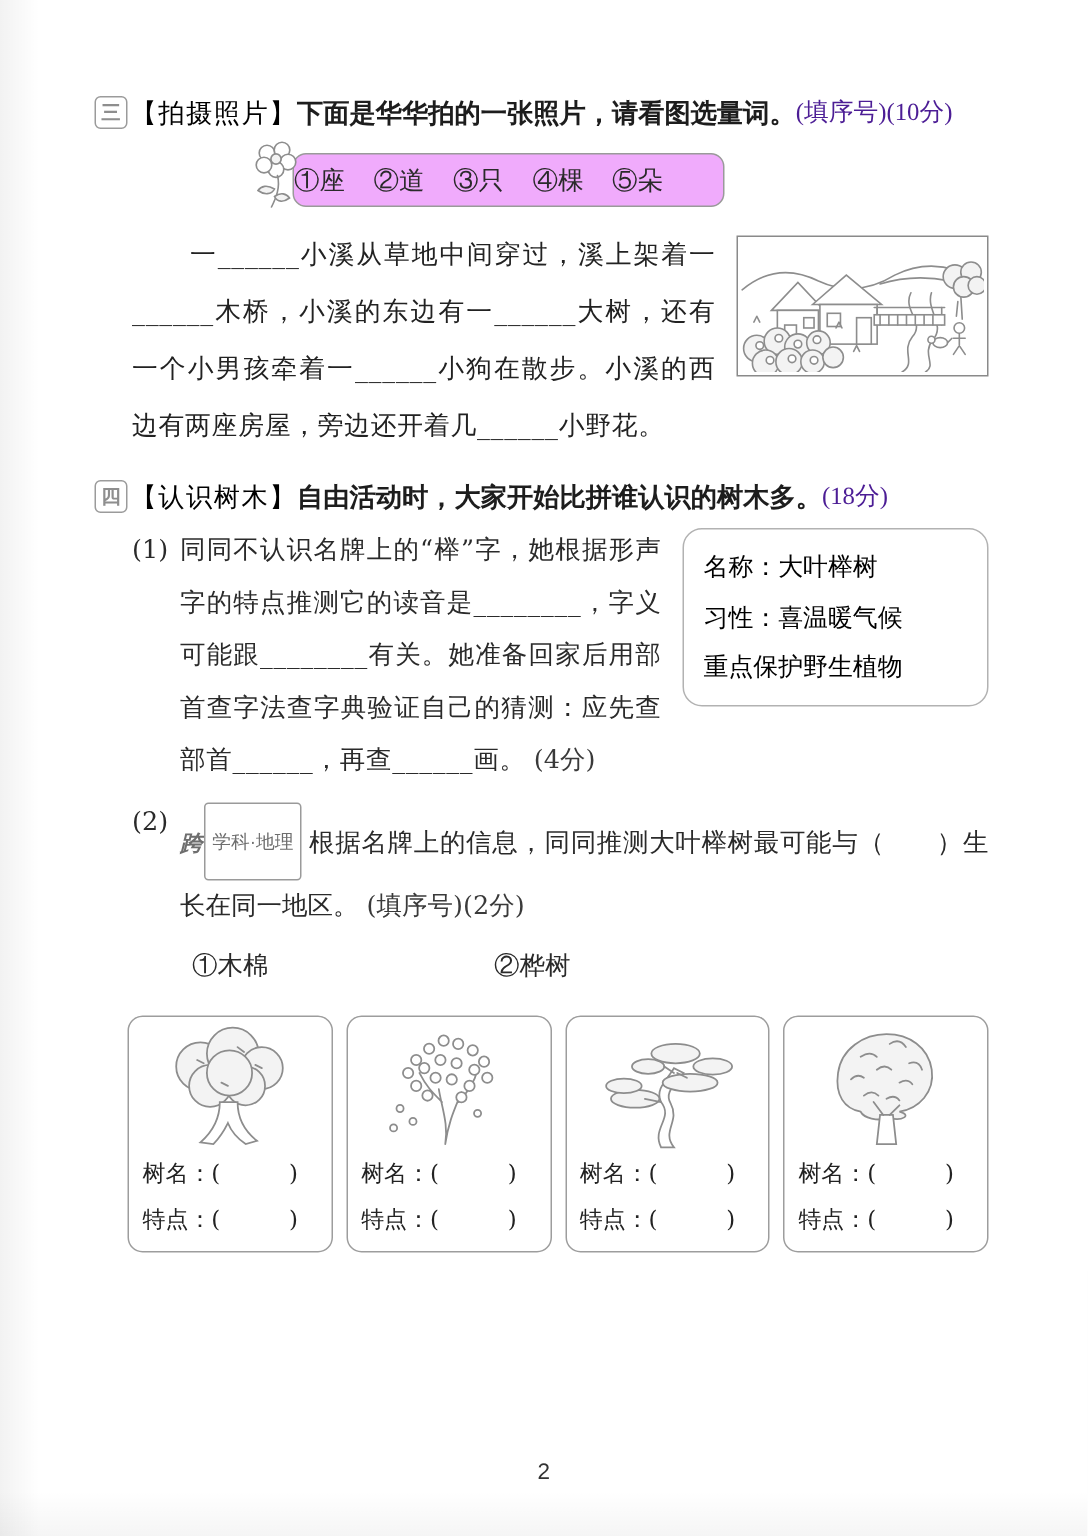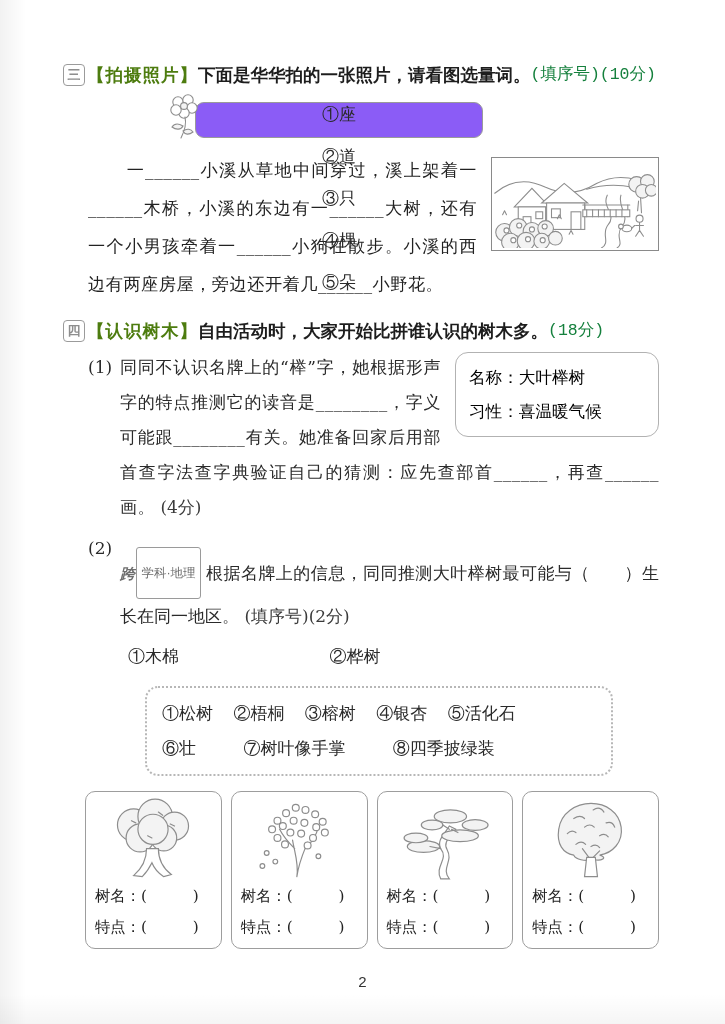--- a/index.html
+++ b/index.html
@@ -11,45 +11,45 @@
   .page::after{content:"";position:absolute;left:0;right:0;bottom:0;height:30px;
         background:linear-gradient(to top, rgba(0,0,0,0.04), rgba(0,0,0,0));pointer-events:none;}
   .content{padding:62px 66px 0 63px;}
 
   
   .sec-head{font-family:"Liberation Sans", sans-serif;font-size:17.5px;font-weight:700;
         line-height:26px;color:#1d1d1d;display:flex;align-items:center;flex-wrap:wrap;}
   .badge{display:inline-flex;align-items:center;justify-content:center;width:20px;height:20px;
         border:1.6px solid #9b9b9b;border-radius:4px;color:#8e8e8e;font-size:13px;font-weight:700;
         margin-right:2px;flex:0 0 auto;}
-  .bracket-label{color:#4d7c0f;font-weight:700;letter-spacing:1px;}
-  .head-note{font-weight:400;font-family:Liberation Mono, monospace;color:#15803d;font-size:16.5px;}
+  .bracket-label{color:#000000;font-weight:400;letter-spacing:1px;}
+  .head-note{font-weight:400;font-family:Liberation Serif, serif;color:#4c1d95;font-size:16.5px;}
 
   
   .optbox-wrap{position:relative;margin:14px 0 0 132px;width:288px;}
   .optbox{border:1.6px solid #9a9a9a;border-radius:9px;height:34px;display:flex;align-items:center;
-        justify-content:flex-start;gap:19px;font-size:17px;background:#8b5cf6;flex-direction:column;}
+        justify-content:flex-start;gap:19px;font-size:17px;background:#f0abfc;}
   .flower{position:absolute;left:-26px;top:-8px;}
 
   
   .para{margin:13px 0 0 25px;font-size:17.2px;line-height:38px;text-align:justify;color:#222;}
   .para .indent{display:inline-block;width:2.2em;}
   .photo{float:right;width:166px;height:92px;border:1.2px solid #8a8a8a;background:#fff;
         margin:6px 0 4px 14px;}
   .blank-text{letter-spacing:0.5px;}
 
   
   .q-row{margin-top:12px;font-size:17px;line-height:30px;}
   .q-num{font-family:"Liberation Sans", sans-serif;font-weight:700;color:#8a8a8a;margin-right:3px;}
   .exam-tag{font-family:"Liberation Sans", sans-serif;font-size:13.5px;color:#5a5a5a;
         border-left:1.3px solid #8a8a8a;border-right:1.3px solid #8a8a8a;padding:0 5px;margin-right:4px;}
   .mini-tag-prefix{font-style:italic;font-family:"Liberation Sans", sans-serif;font-weight:700;
         color:#6e6e6e;font-size:15px;}
   .mini-tag-box{font-family:"Liberation Sans", sans-serif;font-size:12.5px;color:#6e6e6e;
-        border:1.2px solid #9a9a9a;border-radius:3px;padding:16px 4px;margin:16px 5px 0 1px;
+        border:1.2px solid #9a9a9a;border-radius:3px;padding:16px 4px;margin:4px 5px 0 1px;
         display:inline-block;line-height:18px;vertical-align:2px;}
   .q-note{color:#3a3a3a;}
 
   .sub-item{display:flex;margin:6px 0 0 25px;font-size:17px;}
   .sub-label{flex:0 0 32px;line-height:35px;}
   .sub-body{flex:1;line-height:35px;text-align:justify;}
 
   
   .plate{float:right;border:1.6px solid #b2b2b2;border-radius:13px;background:#fff;
         padding:8px 13px;margin:2px 0 8px 14px;font-size:16.6px;line-height:33.5px;
@@ -171,53 +171,40 @@
     <span class="head-note">(18分)</span>
   </div>
 
 
   <div class="sub-item">
     <span class="sub-label">(1)</span>
     <div class="sub-body">
       <div class="plate">
         <div>名称：大叶榉树</div>
         <div>习性：喜温暖气候</div>
+        <div>重点保护野生植物</div>
       </div>
       <span class="blank-text">同同不认识名牌上的“榉”字，她根据形声字的特点推测它的读音是________，字义可能跟________有关。她准备回家后用部首查字法查字典验证自己的猜测：应先查部首______，再查______画。</span>
       <span class="q-note">(4分)</span>
     </div>
   </div>
 
   <div class="sub-item">
     <span class="sub-label">(2)</span>
     <div class="sub-body">
       <span class="mini-tag-prefix">跨</span><span class="mini-tag-box">学科·地理</span><span>根据名牌上的信息，同同推测大叶榉树最可能与（　　）生长在同一地区。</span>
       <span class="q-note">(填序号)(2分)</span>
       <div class="choice-row">
         <span class="choice-a">①木棉</span>
         <span>②桦树</span>
       </div>
     </div>
   </div>
 
 
-  <div class="bank">
-    <div>
-      <span class="it">①松树</span>
-      <span class="it">②梧桐</span>
-      <span class="it">③榕树</span>
-      <span class="it">④银杏</span>
-      <span class="it" style="margin-right:0;">⑤活化石</span>
-    </div>
-    <div>
-      <span class="it-wide">⑥壮</span>
-      <span class="it-wide">⑦树叶像手掌</span>
-      <span>⑧四季披绿装</span>
-    </div>
-  </div>
 
   <div class="cards">
 
     <div class="card">
       <span>
       <svg width="110" height="84" viewBox="0 0 100 78">
         <circle class="fl" cx="32" cy="26" r="15"></circle>
               <circle class="fl" cx="52" cy="18" r="16"></circle>
         <circle class="fl" cx="70" cy="27" r="13"></circle>
               <circle class="fl" cx="38" cy="38" r="13"></circle>

